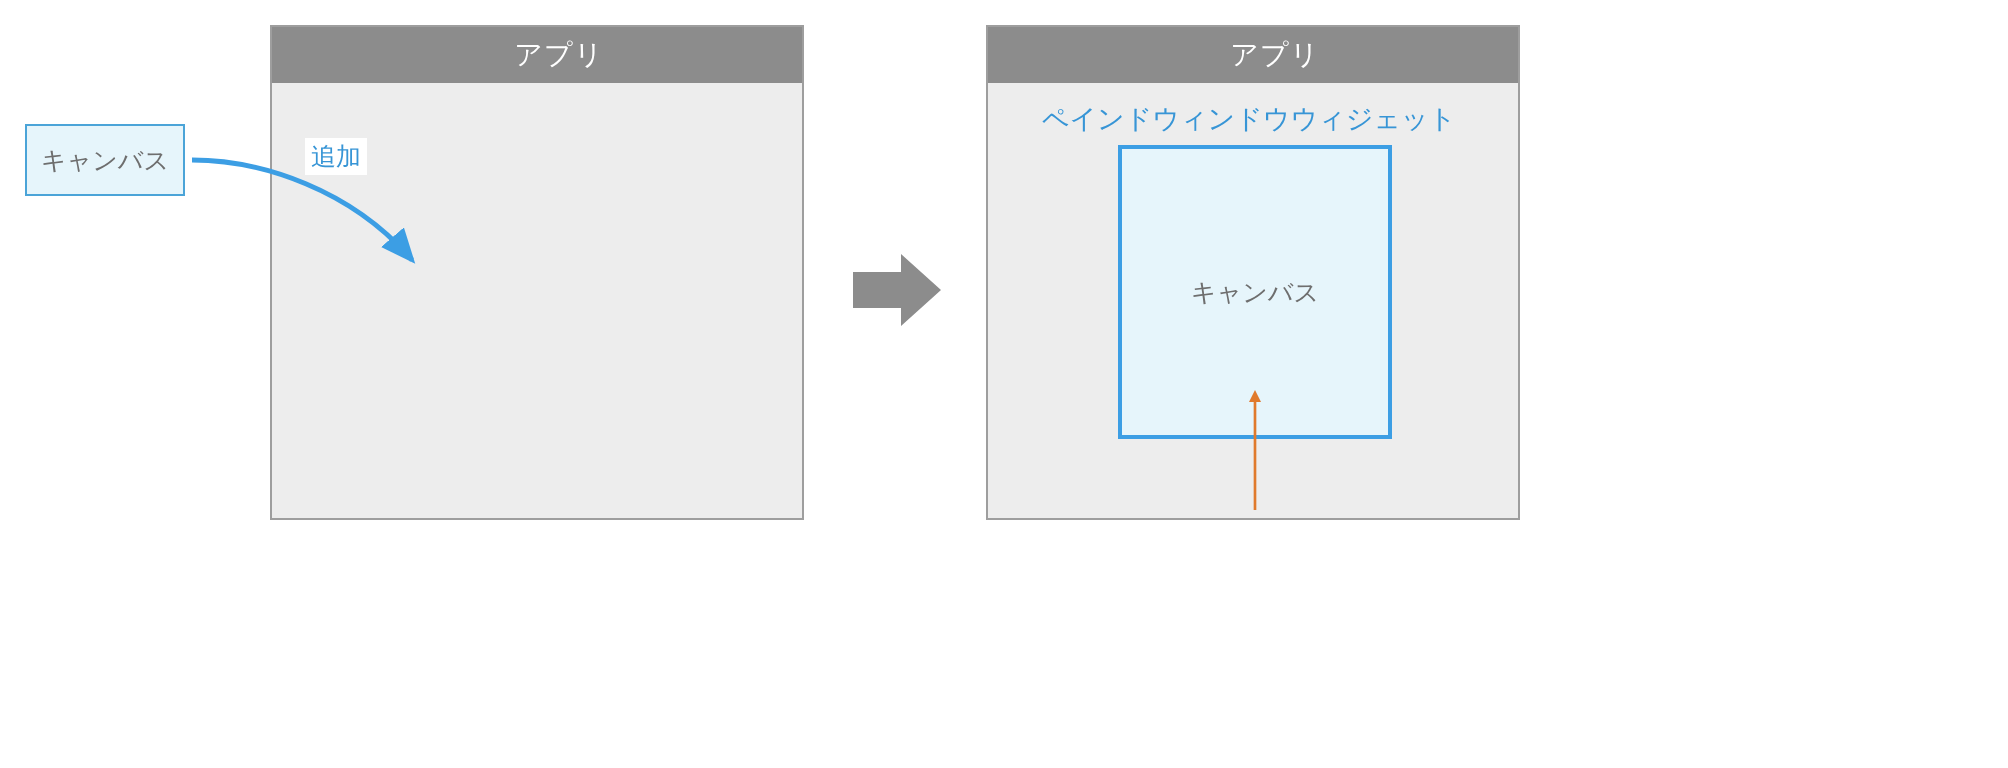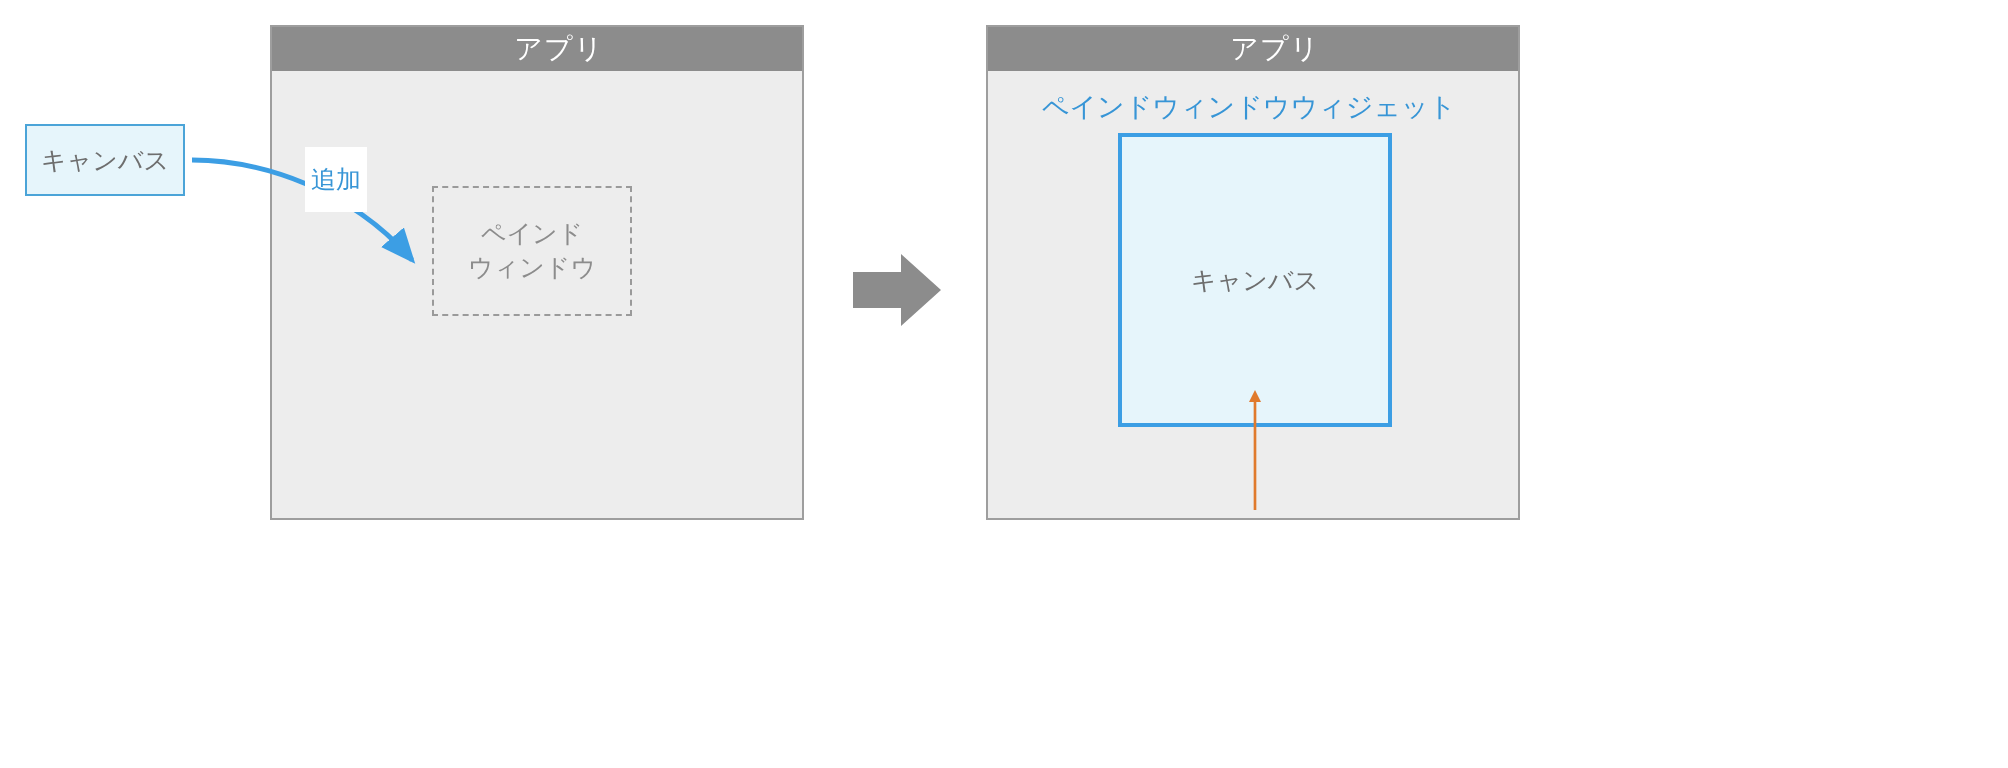--- a/index.html
+++ b/index.html
@@ -23,21 +23,21 @@
     }
 
     
     .app-left {
       position: absolute; left: 270px; top: 25px;
       width: 534px; height: 495px;
       border: 2px solid #9E9E9E;
       background: #EDEDED;
     }
     .app-title {
-      height: 44px; background: #8C8C8C;
+      height: 56px; background: #8C8C8C;
       display: flex; align-items: center; justify-content: center;
       color: #fff; font-size: 28px; letter-spacing: 0.04em; padding-left: 44px;
     }
     .app-body { position: relative; height: calc(100% - 56px); }
 
     
     .dashed-box {
       position: absolute; left: 160px; top: 115px;
       width: 200px; height: 130px;
       border: 2px dashed #9A9A9A;
@@ -46,23 +46,23 @@
       background: transparent;
     }
 
     
     .curve-arrow {
       position: absolute; left: 182px; top: 150px;
       width: 300px; height: 150px;
       pointer-events: none;
     }
     .add-label {
-      position: absolute; left: 305px; top: 147px;
+      position: absolute; left: 305px; top: 138px;
       background: #fff; color: #3795D6;
-      font-size: 25px; padding: 16px 6px;
+      font-size: 25px; padding: 2px 6px;
     }
 
     
     .big-arrow {
       position: absolute; left: 853px; top: 250px;
       width: 88px; height: 80px;
     }
 
     
     .app-right {
@@ -101,28 +101,20 @@
 <div class="diagram">
 
   <div class="canvas-chip">
     <span>キャンバス</span>
   </div>
 
   <div class="app-left">
     <div class="app-title">
       <span>アプリ</span>
     </div>
-    <div class="app-body">
-      <div class="dashed-box">
-        <div>
-          <span>ペインド</span><br>
-          <span>ウィンドウ</span>
-        </div>
-      </div>
-    </div>
   </div>
 
   <svg class="curve-arrow" viewBox="0 0 300 150">
     <defs>
       <marker id="ah-blue" markerWidth="10" markerHeight="10" refX="6" refY="3" orient="auto">
         <path d="M0,0 L7,3 L0,6 Z" fill="#3C9EE4"></path>
       </marker>
     </defs>
     <path d="M 10 10 C 80 10, 170 40, 230 110" fill="none" stroke="#3C9EE4" stroke-width="5" marker-end="url(#ah-blue)"></path>
   </svg>

